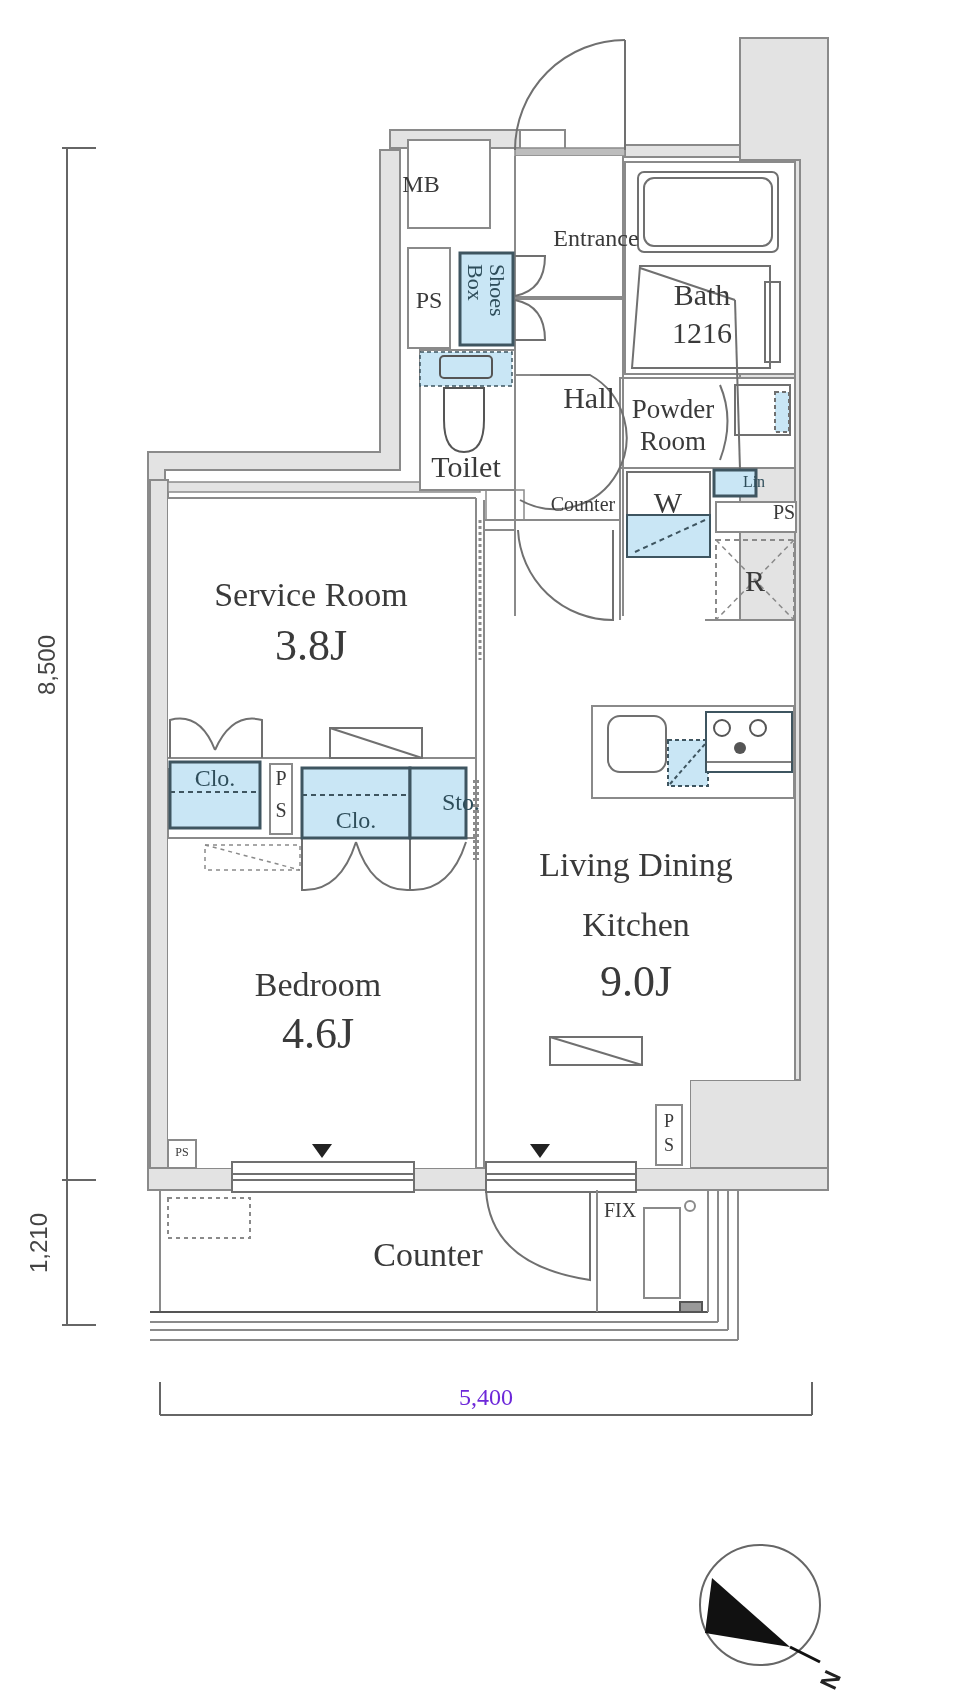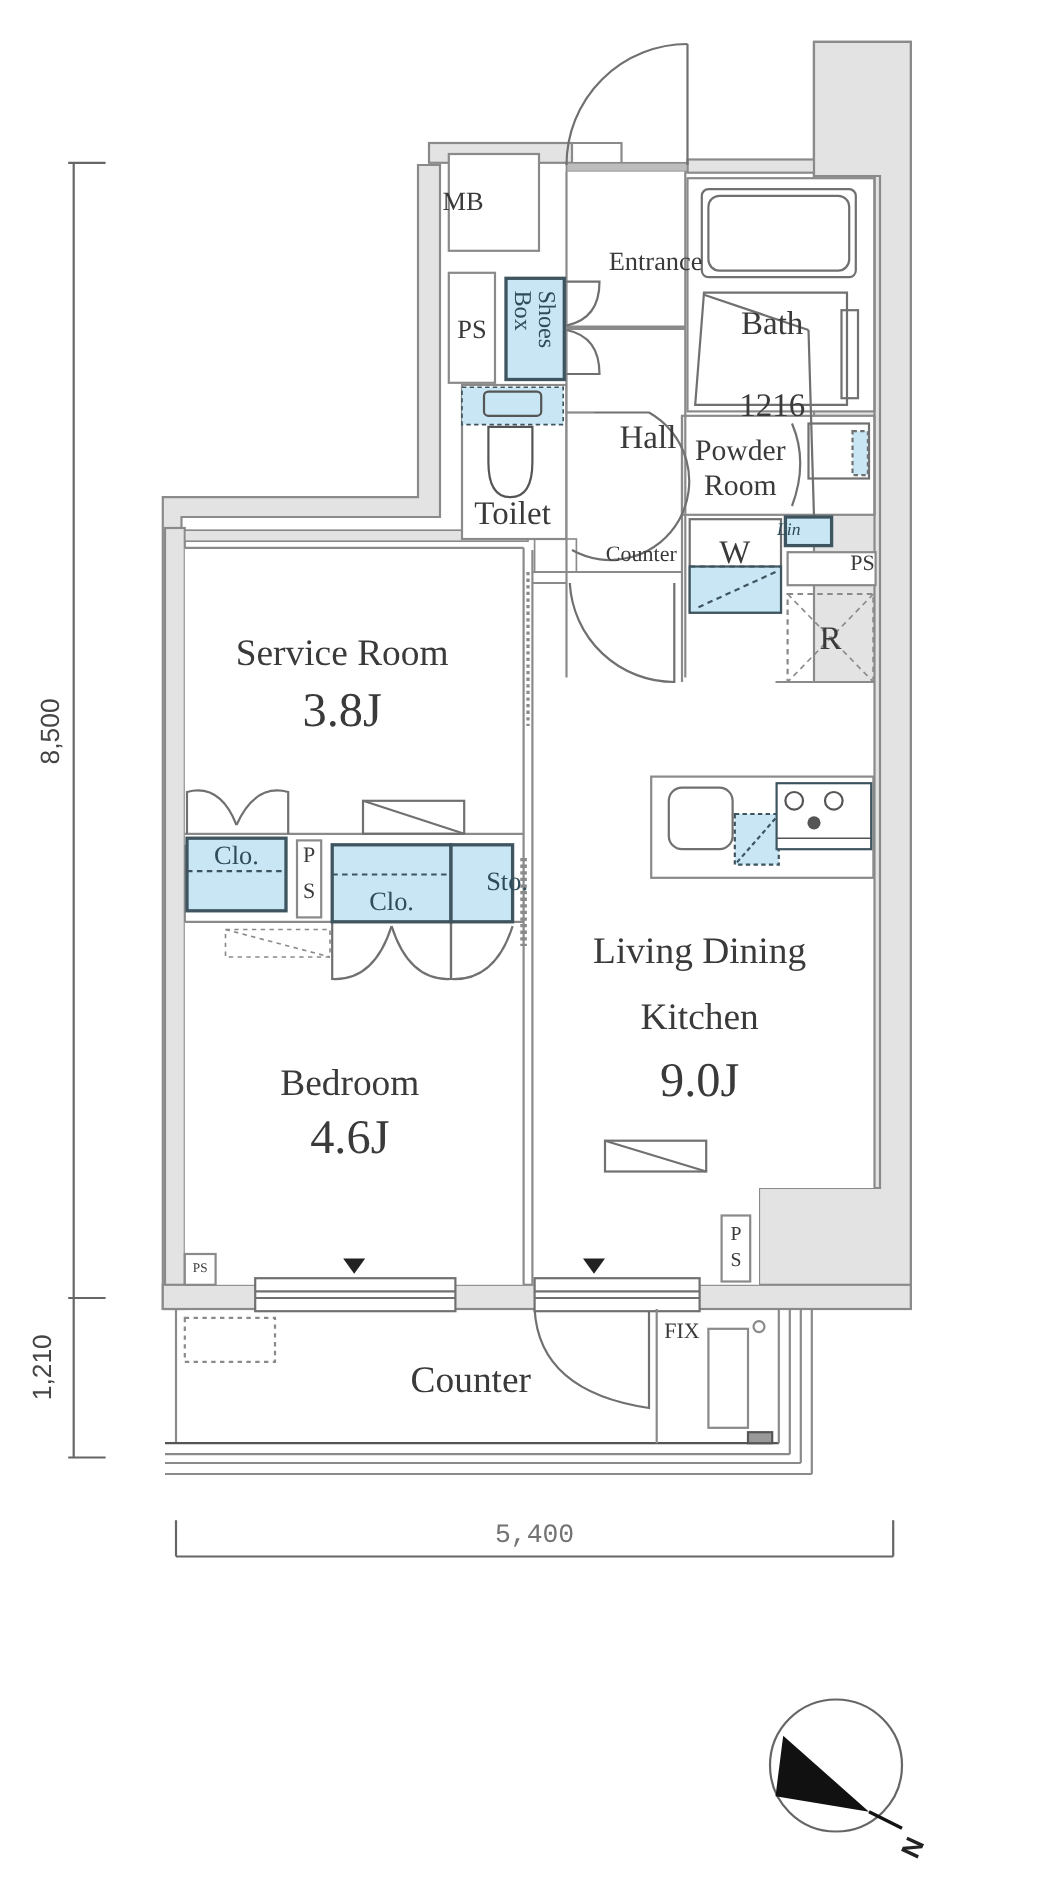--- a/index.html
+++ b/index.html
@@ -225,28 +225,28 @@
 <div class="lbl c small" style="left:421px;top:172px;">MB</div>
 <div class="lbl c small" style="left:568px;top:226px;margin-left:28px;">Entrance</div>
 <div class="lbl c small" style="left:429px;top:288px;">PS</div>
 <div class="lbl small blue-txt" style="left:462px;top:260px;width:50px;height:85px;">
   <div style="transform:rotate(90deg);transform-origin:left top;position:absolute;left:46px;top:4px;line-height:1.0;font-size:22px;">
     <span>Shoes</span><br>
     <span>Box</span>
   </div>
 </div>
 <div class="lbl c room-name" style="left:702px;top:280px;font-size:30px;">Bath</div>
-<div class="lbl c room-name" style="left:702px;top:318px;font-size:30px;margin-top:36px;">1216</div>
+<div class="lbl c room-name" style="left:702px;top:318px;font-size:30px;">1216</div>
 <div class="lbl c room-name" style="left:570px;top:383px;font-size:30px;margin-left:19px;">Hall</div>
 <div class="lbl c" style="left:673px;top:396px;font-size:27px;">Powder</div>
 <div class="lbl c" style="left:673px;top:428px;font-size:27px;">Room</div>
 <div class="lbl c room-name" style="left:466px;top:452px;font-size:30px;">Toilet</div>
 <div class="lbl c tiny" style="left:583px;top:494px;">Counter</div>
 <div class="lbl c" style="left:668px;top:488px;font-size:30px;">W</div>
-<div class="lbl c blue-txt" style="left:717px;top:474px;font-size:16px;font-style:italic;">Lin</div>
+<div class="lbl c blue-txt" style="left:754px;top:474px;font-size:16px;">Lin</div>
 <div class="lbl c tiny" style="left:784px;top:502px;">PS</div>
 <div class="lbl c" style="left:755px;top:566px;font-size:30px;">R</div>
 
 <div class="lbl c room-name" style="left:311px;top:578px;">Service Room</div>
 <div class="lbl c room-size" style="left:311px;top:624px;">3.8J</div>
 
 <div class="lbl c small blue-txt" style="left:215px;top:766px;">Clo.</div>
 <div class="lbl c small" style="left:281px;top:768px;font-size:20px;">P</div>
 <div class="lbl c small" style="left:281px;top:800px;font-size:20px;">S</div>
 <div class="lbl c small blue-txt" style="left:356px;top:808px;">Clo.</div>
@@ -261,15 +261,15 @@
 
 <div class="lbl c" style="left:669px;top:1112px;font-size:18px;">P</div>
 <div class="lbl c" style="left:669px;top:1136px;font-size:18px;">S</div>
 <div class="lbl c" style="left:182px;top:1146px;font-size:12px;">PS</div>
 
 <div class="lbl c tiny" style="left:620px;top:1200px;">FIX</div>
 <div class="lbl c room-name" style="left:428px;top:1238px;">Counter</div>
 
 <div class="lbl" style="left:30px;top:660px;width:40px;height:30px;transform:rotate(-90deg);font-family:'Liberation Sans','DejaVu Sans',sans-serif;font-size:24px;color:#444;">8,500</div>
 <div class="lbl" style="left:22px;top:1238px;width:40px;height:30px;transform:rotate(-90deg);font-family:'Liberation Sans','DejaVu Sans',sans-serif;font-size:24px;color:#444;">1,210</div>
-<div class="lbl c" style="left:486px;top:1385px;font-family:Liberation Mono, monospace;font-size:24px;color:#737373;">5,400</div>
+<div class="lbl c" style="left:486px;top:1385px;font-family:Liberation Serif, serif;font-size:24px;color:#6d28d9;">5,400</div>
 
 <div class="lbl" style="left:822px;top:1668px;font-family:'Liberation Sans','DejaVu Sans',sans-serif;font-size:24px;font-weight:bold;transform:rotate(-65deg);color:#222;">N</div>
 
 </body></html>

